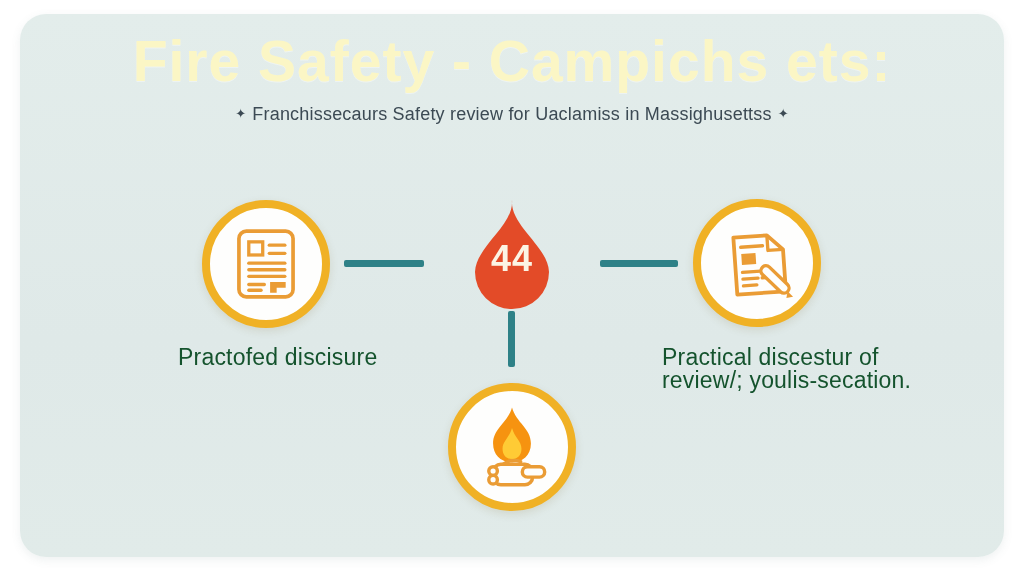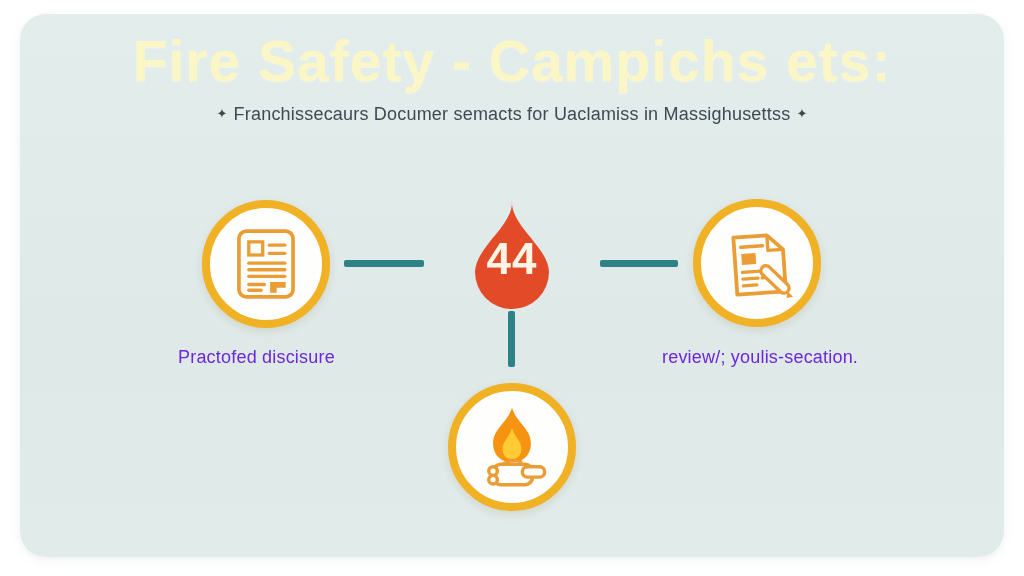--- a/index.html
+++ b/index.html
@@ -29,39 +29,39 @@
   .node-circle svg { display:block; }
 
   .connector { position:absolute; background:#2E8187; border-radius:2px; }
   .connector-left  { left:344px; top:260px; width:80px; height:7px; }
   .connector-right { left:600px; top:260px; width:78px; height:7px; }
   .connector-down  { left:508px; top:311px; width:7px;  height:56px; }
 
   .drop-wrap { position:absolute; left:468px; top:198px; width:88px; height:114px; }
   .drop-value { position:absolute; left:468px; top:232px; width:88px; height:54px;
                 display:flex; align-items:center; justify-content:center;
-                font-size:44px; font-weight:bold; color:#FCF4E4; letter-spacing:1px; }
+                font-size:36px; font-weight:bold; color:#FCF4E4; letter-spacing:1px; }
 
-  .caption { position:absolute; font-size:18px; line-height:22.5px; color:#6d28d9;
+  .caption { position:absolute; font-size:23px; line-height:22.5px; color:#14532d;
              letter-spacing:0.2px; }
   .caption span { display:block; }
   .caption-left  { left:178px; top:346px; width:250px; }
   .caption-right { left:662px; top:346px; width:265px; }
 </style>
 </head>
 <body>
 
 <div class="stage">
 
   <div class="panel"></div>
 
   <div class="title">Fire Safety - Campichs ets:</div>
 
   <div class="subtitle">
-    <span class="diamond">✦</span><span>Franchissecaurs Documer semacts for Uaclamiss in Massighusettss</span><span class="diamond">✦</span>
+    <span class="diamond">✦</span><span>Franchissecaurs Safety review for Uaclamiss in Massighusettss</span><span class="diamond">✦</span>
   </div>
 
   <div class="connector connector-left"></div>
   <div class="connector connector-right"></div>
   <div class="connector connector-down"></div>
 
   <div class="node-circle node-left">
     <svg width="82" height="82" viewBox="0 0 100 100">
       <g fill="none" stroke="#EA9C35" stroke-width="4.5" stroke-linecap="round">
         <rect x="17" y="10" width="66" height="80" rx="9"></rect>
@@ -115,16 +115,17 @@
       </g>
       <path d="M40,70 q9,-7 20,-3" fill="none" stroke="#EA9C35" stroke-width="4" stroke-linecap="round"></path>
     </svg>
   </div>
 
   <div class="caption caption-left">
     <span>Practofed discisure</span>
   </div>
 
   <div class="caption caption-right">
+    <span>Practical discestur of</span>
     <span>review/; youlis-secation.</span>
   </div>
 
 </div>
 
 </body></html>

